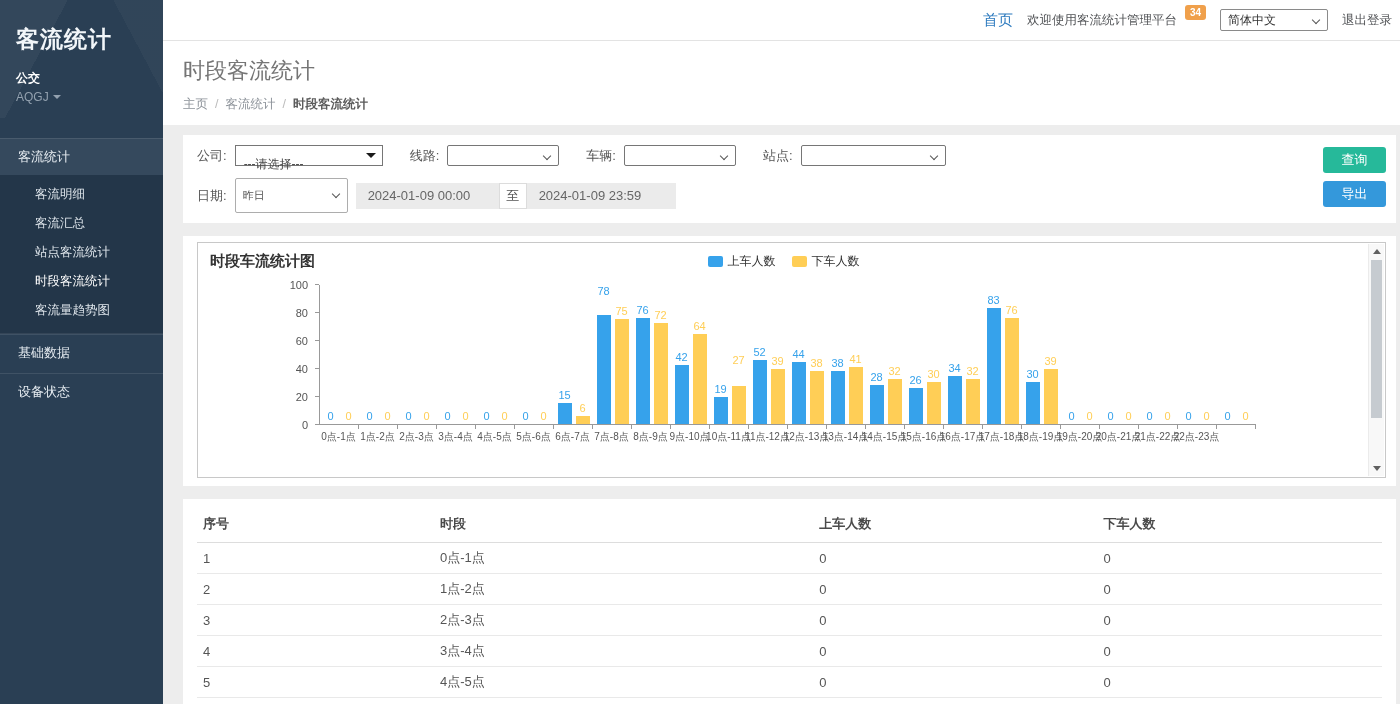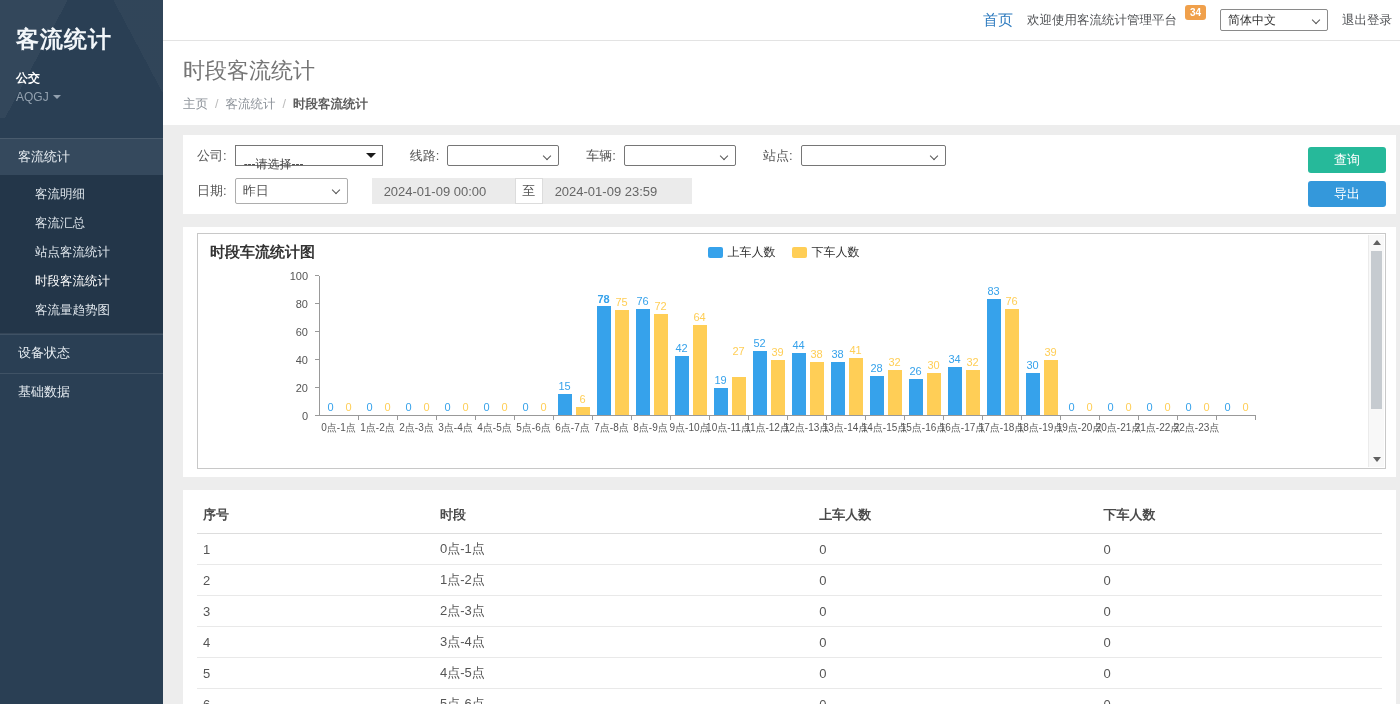--- a/index.html
+++ b/index.html
@@ -52,28 +52,28 @@
   .filter-panel { padding:10px 14px; position:relative; }
   .filter-row { display:flex; align-items:center; }
   .filter-row + .filter-row { margin-top:12px; }
   .fgroup { display:flex; align-items:center; margin-right:27px; }
   .flabel { font-size:13px; color:#555; margin-right:8px; white-space:nowrap; }
   .custom-select { width:148px; height:21px; border:1px solid #767676; background:#fff; font-size:12px;
     color:#444; display:flex; align-items:center; padding:18px 18px 0 8px; position:relative; cursor:pointer; }
   .custom-select::after { content:''; position:absolute; right:6px; top:7px; border:5px solid transparent; border-top-color:#1a1a1a; }
   .plain-select { height:21px; border:1px solid #767676; border-radius:2px; }
   .w112 { width:112px; } .w145 { width:145px; }
-  .date-type-select { width:113px; height:26px; border:1px solid #ADADAD; font-size:13px; color:#555; }
-  .date-group { display:flex; align-items:center; margin-left:24px;border-radius:9px; }
+  .date-type-select { width:113px; height:35px; border:1px solid #ADADAD; font-size:11px; color:#555; }
+  .date-group { display:flex; align-items:center; margin-left:8px;border-radius:9px; }
   .date-input { height:26px; background:#EBEBEB; color:#666; font-size:13px; display:flex;
     align-items:center; padding:0 12px; cursor:pointer; }
   .w-from { width:143px; } .w-to { width:149px; }
   .to-box { width:28px; height:26px; background:#fff; border:1px solid #DCDCDC; font-size:13px; color:#555;
     display:flex; align-items:center; justify-content:center; }
-  .btn { position:absolute; right:10px; width:78px; height:26px; border:none; border-radius:3px;
+  .btn { position:absolute; right:10px; width:63px; height:26px; border:none; border-radius:3px;
     color:#fff; font-size:13px; cursor:pointer; font-family:inherit; }
   .btn-query { top:12px; background:#26B99A; }
   .btn-export { top:46px; background:#3498DB; }
 
   
   .chart-panel { padding:6px 10px 8px 14px; }
   .chart-box { position:relative; border:1px solid #C8C8C8; height:236px; background:#fff; overflow:hidden; }
   .chart-header { position:relative; padding:9px 12px 0; height:30px; }
   .chart-title { font-size:15px; font-weight:bold; color:#333; }
   .legend { position:absolute; left:0; right:16px; top:10px; display:flex; justify-content:center; gap:16px; }
@@ -119,22 +119,22 @@
   </div>
   <nav class="menu">
     <div class="menu-parent active">客流统计</div>
     <div class="submenu">
         <div class="submenu-item">客流明细</div>
         <div class="submenu-item">客流汇总</div>
         <div class="submenu-item">站点客流统计</div>
         <div class="submenu-item active">时段客流统计</div>
         <div class="submenu-item">客流量趋势图</div>
       </div>
+    <div class="menu-parent">基础数据</div>
     <div class="menu-parent">设备状态</div>
-    <div class="menu-parent">基础数据</div>
   </nav>
 </aside>
 
 <div class="main">
   <header class="topbar">
     <a class="home-link">首页</a>
     <span class="welcome">欢迎使用客流统计管理平台</span>
     <span class="badge">34</span>
     <div class="fake-select lang-select">
       <span>简体中文</span>
@@ -296,21 +296,21 @@
                   <span class="val" style="color: rgb(54, 162, 235); bottom: 23px;">15</span>
                   <div class="bar" style="height: 21px; background: rgb(54, 162, 235);"></div>
                 </div>
                 <div class="bar-slot">
                   <span class="val" style="color: rgb(255, 206, 86); bottom: 10.4px;">6</span>
                   <div class="bar" style="height: 8.4px; background: rgb(255, 206, 86);"></div>
                 </div>
               </div>
               <div class="group">
                 <div class="bar-slot">
-                  <span class="val" style="color: rgb(54, 162, 235); bottom: 110px; font-weight: bold;">78</span>
+                  <span class="val" style="color: rgb(54, 162, 235); bottom: 127px;">78</span>
                   <div class="bar" style="height: 109.2px; background: rgb(54, 162, 235);"></div>
                 </div>
                 <div class="bar-slot">
                   <span class="val" style="color: rgb(255, 206, 86); bottom: 107px;">75</span>
                   <div class="bar" style="height: 105px; background: rgb(255, 206, 86);"></div>
                 </div>
               </div>
               <div class="group">
                 <div class="bar-slot">
                   <span class="val" style="color: rgb(54, 162, 235); bottom: 108.4px;">76</span>

